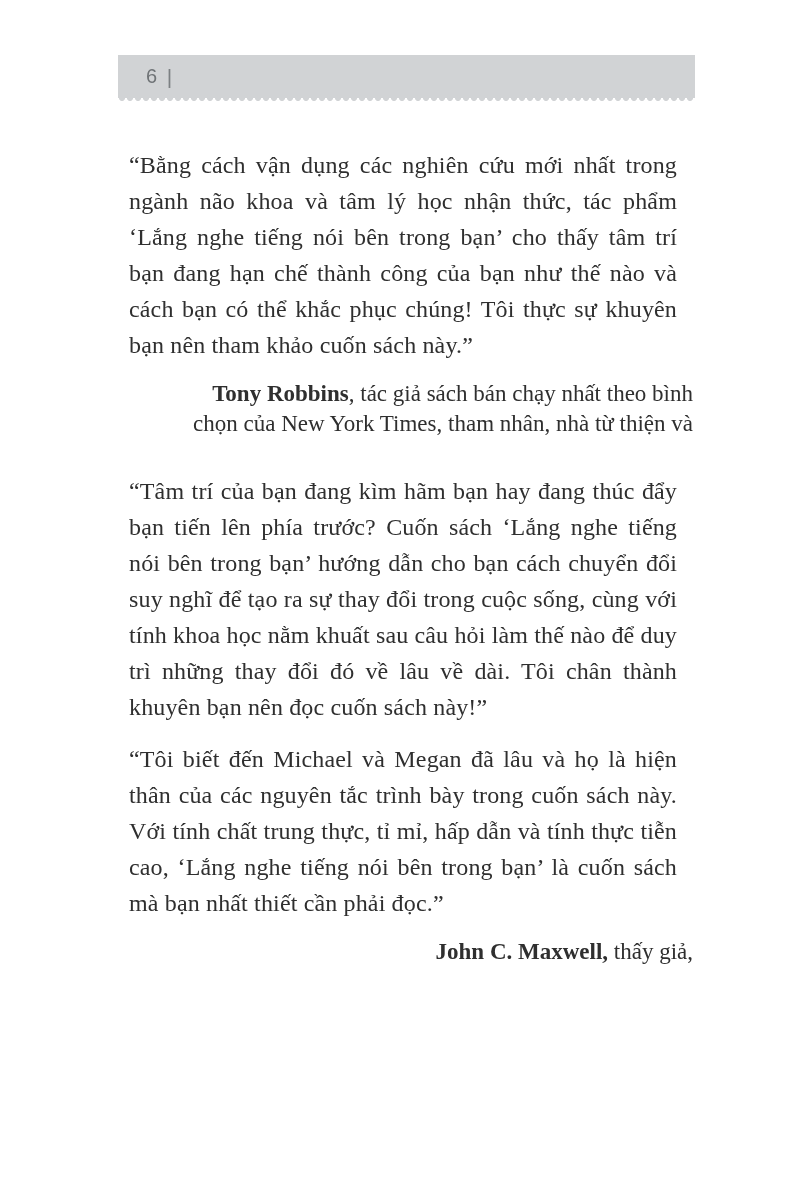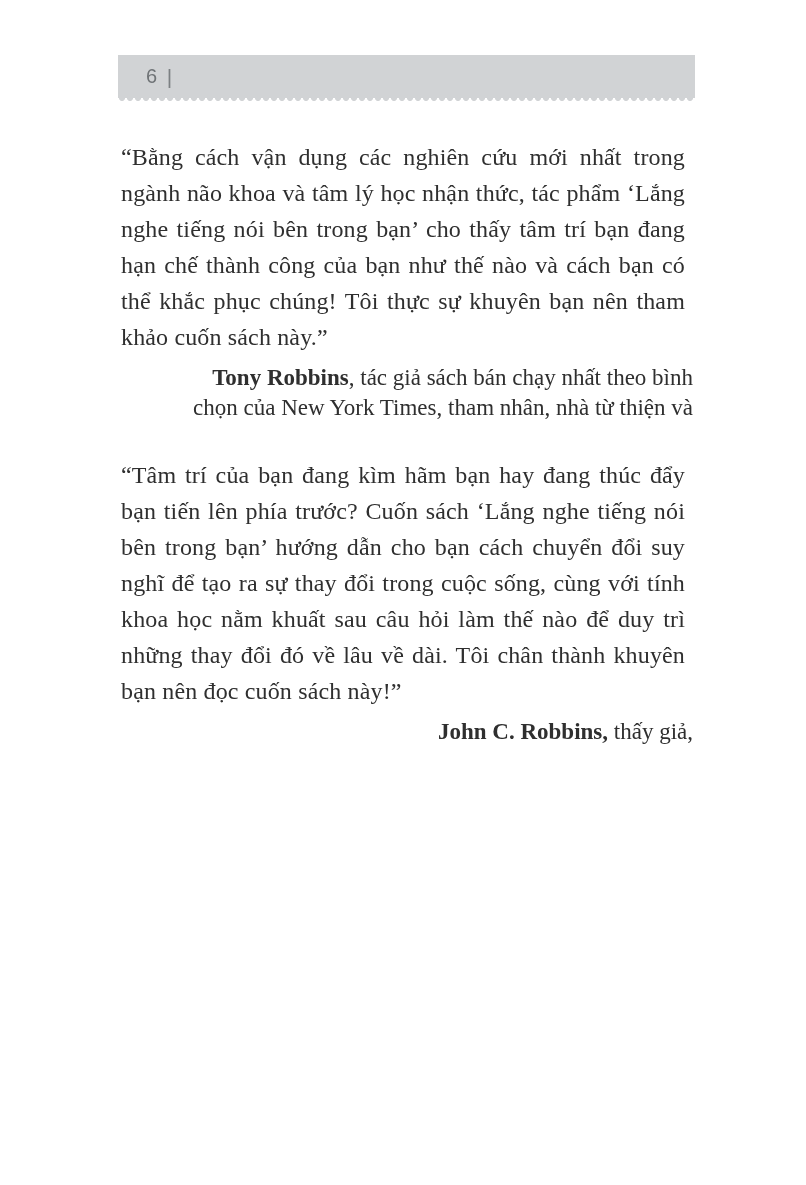--- a/index.html
+++ b/index.html
@@ -58,21 +58,21 @@
     top: 0;
     width: 580px;
     padding-top: 131px;
     box-sizing: content-box;
   }
   .quote {
     font-size: 24px;
     line-height: 36px;
     text-align: justify;
     letter-spacing: 0.15px;
-    margin: 8px;
+    margin: 16px;
   }
   .attribution {
     font-size: 23px;
     line-height: 30px;
     text-align: right;
     margin: 2px 0 34px 0;
   }
   .attribution .seg-bold { font-weight: bold; }
   .attribution .seg-italic { }
 </style>
@@ -91,17 +91,18 @@
     <section class="testimonial">
       <p class="quote">“Bằng cách vận dụng các nghiên cứu mới nhất trong ngành não khoa và tâm lý học nhận thức, tác phẩm ‘Lắng nghe tiếng nói bên trong bạn’ cho thấy tâm trí bạn đang hạn chế thành công của bạn như thế nào và cách bạn có thể khắc phục chúng! Tôi thực sự khuyên bạn nên tham khảo cuốn sách này.”</p>
       <p class="attribution"><span class="seg-bold">Tony Robbins</span><span>, tác giả sách bán chạy nhất theo bình</span><br><span>chọn của </span><span class="seg-italic">New York Times</span><span>, tham nhân, nhà từ thiện và</span><br></p>
     </section>
 
     <section class="testimonial">
       <p class="quote">“Tâm trí của bạn đang kìm hãm bạn hay đang thúc đẩy bạn tiến lên phía trước? Cuốn sách ‘Lắng nghe tiếng nói bên trong bạn’ hướng dẫn cho bạn cách chuyển đổi suy nghĩ để tạo ra sự thay đổi trong cuộc sống, cùng với tính khoa học nằm khuất sau câu hỏi làm thế nào để duy trì những thay đổi đó về lâu về dài. Tôi chân thành khuyên bạn nên đọc cuốn sách này!”</p>
     </section>
 
     <section class="testimonial">
-      <p class="attribution"><span class="seg-bold">John C. Robbins,</span><span> thấy giả,</span><br></p>
+      <p class="quote">“Tôi biết đến Michael và Megan đã lâu và họ là hiện thân của các nguyên tắc trình bày trong cuốn sách này. Với tính chất trung thực, tỉ mỉ, hấp dẫn và tính thực tiễn cao, ‘Lắng nghe tiếng nói bên trong bạn’ là cuốn sách mà bạn nhất thiết cần phải đọc.”</p>
+      <p class="attribution"><span class="seg-bold">John C. Maxwell,</span><span> thấy giả,</span><br></p>
     </section>
 
   </main>
 </div>
 
 </body></html>

